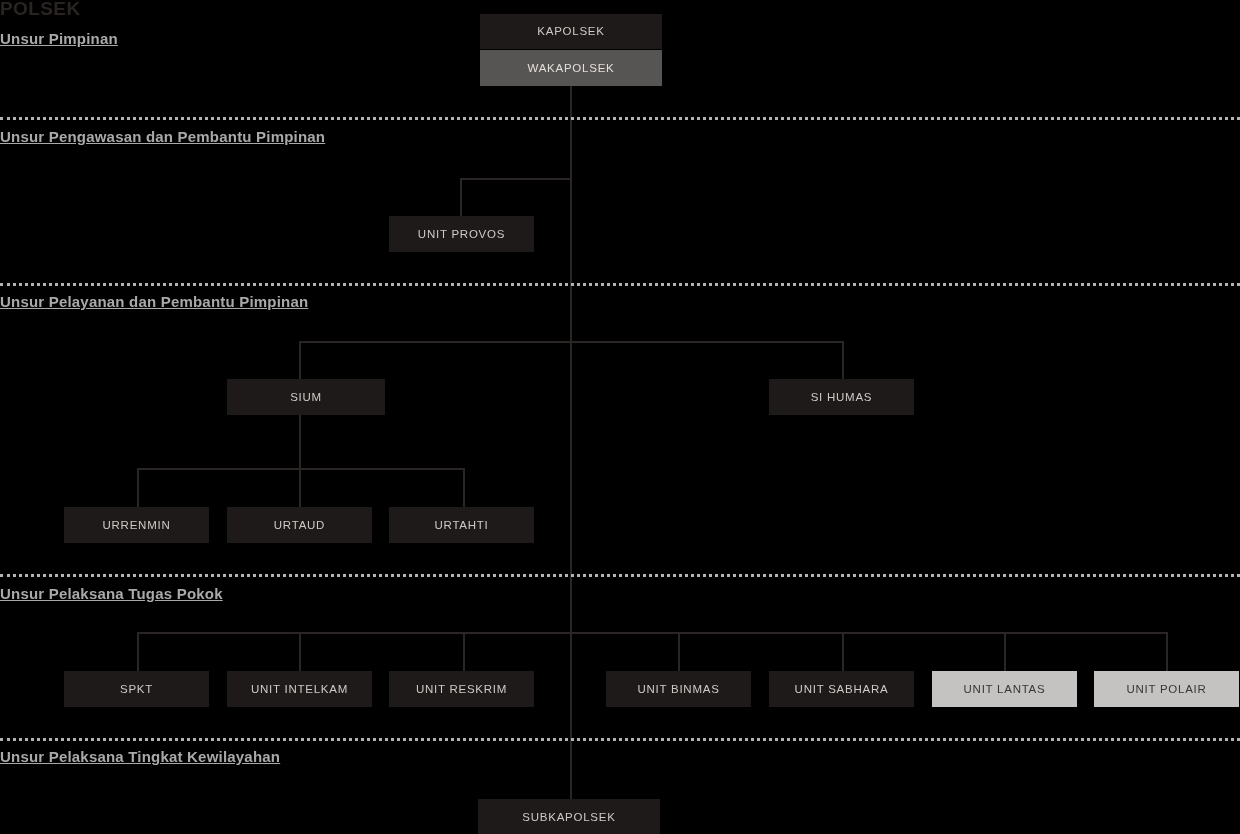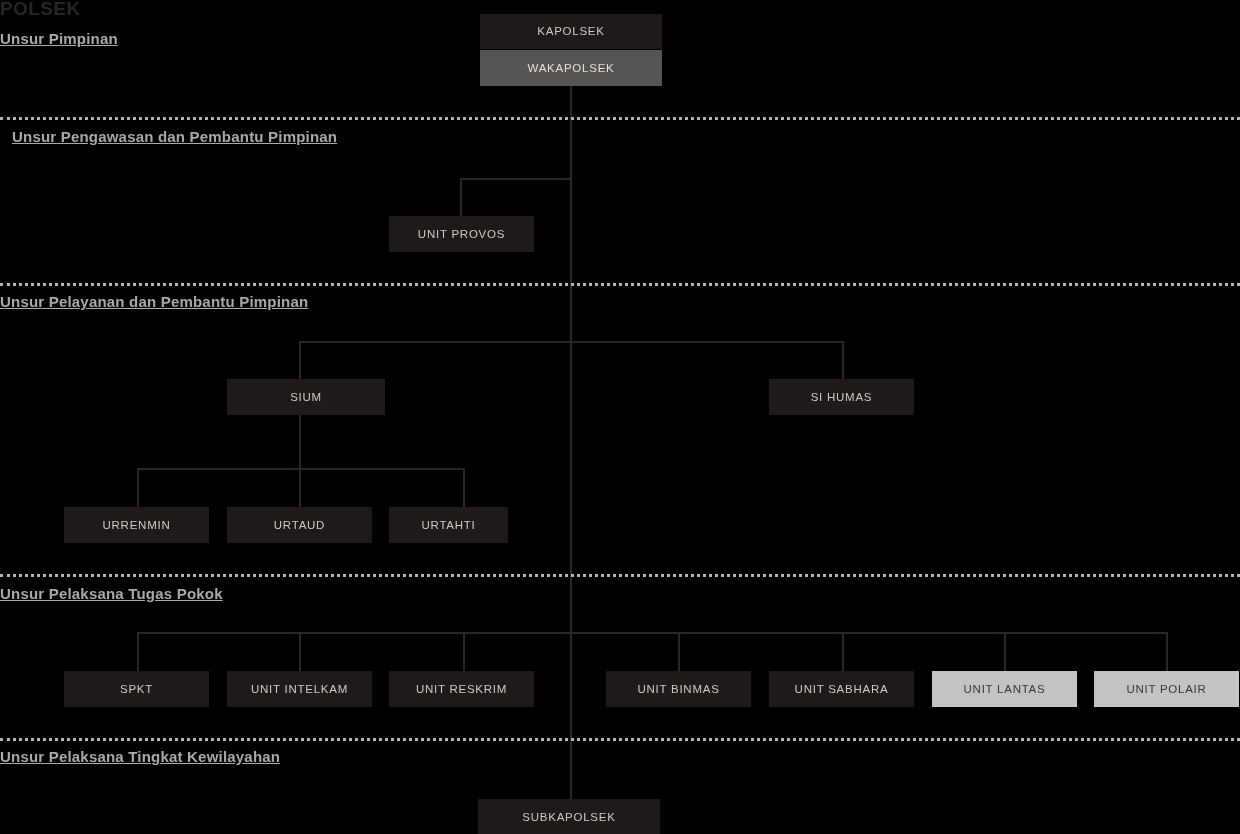--- a/index.html
+++ b/index.html
@@ -106,21 +106,21 @@
 
   <div class="section-label" style="top:30px;">Unsur Pimpinan</div>
 
   <div class="node dark" style="left:480px; top:14px; width:182px; height:35px;">KAPOLSEK</div>
   <div class="node gray" style="left:480px; top:50px; width:182px; height:36px;">WAKAPOLSEK</div>
 
   <div class="line-v" style="left:570px; top:86px; height:714px;"></div>
 
   <div class="section-divider" style="top:117px;"></div>
 
-  <div class="section-label" style="top:128px;margin-left:12px;">Unsur Pengawasan dan Pembantu Pimpinan</div>
+  <div class="section-label" style="top:128px;">Unsur Pengawasan dan Pembantu Pimpinan</div>
 
   <div class="line-h" style="left:460px; top:178px; width:112px;"></div>
   <div class="line-v" style="left:460px; top:178px; height:38px;"></div>
 
   <div class="node dark" style="left:389px; top:216px; width:145px; height:36px;">UNIT PROVOS</div>
 
   <div class="section-divider" style="top:283px;"></div>
 
   <div class="section-label" style="top:293px;">Unsur Pelayanan dan Pembantu Pimpinan</div>
 
@@ -132,21 +132,21 @@
   <div class="node dark" style="left:769px; top:379px; width:145px; height:36px;">SI HUMAS</div>
 
   <div class="line-v" style="left:299px; top:415px; height:53px;"></div>
   <div class="line-h" style="left:137px; top:468px; width:328px;"></div>
   <div class="line-v" style="left:137px; top:468px; height:39px;"></div>
   <div class="line-v" style="left:299px; top:468px; height:39px;"></div>
   <div class="line-v" style="left:463px; top:468px; height:39px;"></div>
 
   <div class="node dark" style="left:64px; top:507px; width:145px; height:36px;">URRENMIN</div>
   <div class="node dark" style="left:227px; top:507px; width:145px; height:36px;">URTAUD</div>
-  <div class="node dark" style="left:389px; top:507px; width:119px; height:36px;">URTAHTI</div>
+  <div class="node dark" style="left:389px; top:507px; width:145px; height:36px;">URTAHTI</div>
 
   <div class="section-divider" style="top:574px;"></div>
 
   <div class="section-label" style="top:585px;">Unsur Pelaksana Tugas Pokok</div>
 
   <div class="line-h" style="left:137px; top:632px; width:1030px;"></div>
   <div class="line-v" style="left:137px; top:632px; height:39px;"></div>
   <div class="line-v" style="left:299px; top:632px; height:39px;"></div>
   <div class="line-v" style="left:463px; top:632px; height:39px;"></div>
   <div class="line-v" style="left:678px; top:632px; height:39px;"></div>

